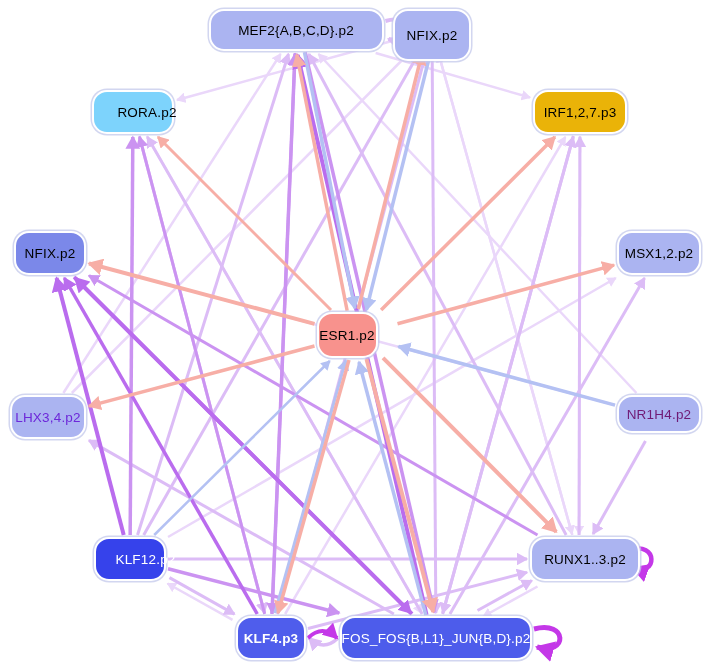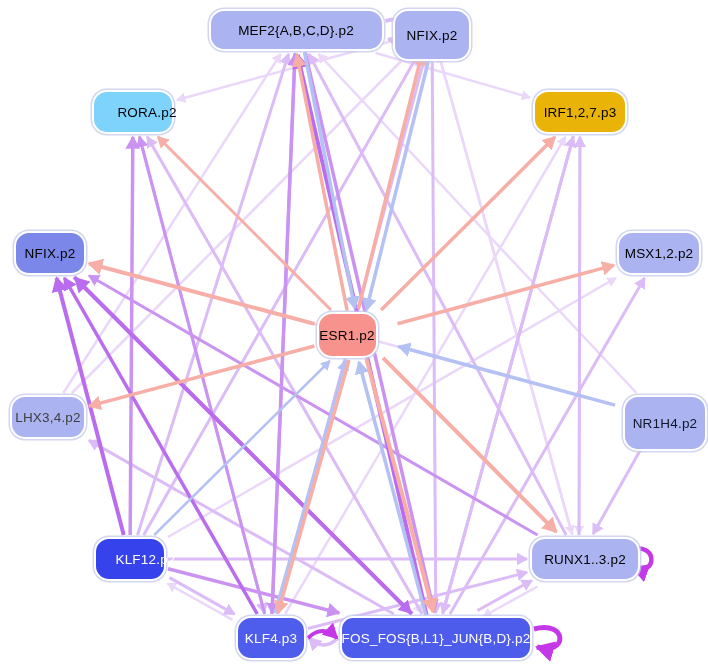--- a/index.html
+++ b/index.html
@@ -134,32 +134,32 @@
       </div>
       <div class="node" style="left: 14px; top: 231px; width: 72px; height: 44px; background: rgb(123, 136, 233); color: rgb(0, 0, 0);">
         <span>NFIX.p2</span>
       </div>
       <div class="node" style="left: 617px; top: 231px; width: 84px; height: 44px; background: rgb(171, 180, 241); color: rgb(0, 0, 0);">
         <span>MSX1,2.p2</span>
       </div>
       <div class="node" style="left: 316.5px; top: 312px; width: 61px; height: 46px; background: rgb(248, 146, 141); color: rgb(0, 0, 0);">
         <span>ESR1.p2</span>
       </div>
-      <div class="node" style="left: 10px; top: 395px; width: 76px; height: 44px; background: rgb(171, 180, 241); color: #404040;">
+      <div class="node" style="left: 10px; top: 395px; width: 76px; height: 44px; background: rgb(171, 180, 241); color: #6d28d9;">
         <span>LHX3,4.p2</span>
       </div>
-      <div class="node" style="left: 617px; top: 395px; width: 84px; height: 56px; background: rgb(171, 180, 241); color: #0f172a; margin-left: 6px;">
+      <div class="node" style="left: 617px; top: 395px; width: 84px; height: 38px; background: rgb(171, 180, 241); color: #701a75;">
         <span>NR1H4.p2</span>
       </div>
       <div class="node" style="left: 94px; top: 537px; width: 72px; height: 44px; background: rgb(54, 66, 235); color: rgb(255, 255, 255); padding-left: 31px;">
         <span>KLF12.p2</span>
       </div>
       <div class="node" style="left: 530px; top: 537px; width: 110px; height: 44px; background: rgb(171, 180, 241); color: rgb(0, 0, 0);">
         <span>RUNX1..3.p2</span>
       </div>
-      <div class="node" style="left: 236px; top: 616px; width: 70px; height: 44px; background: rgb(79, 93, 236); color: rgb(255, 255, 255);">
+      <div class="node" style="left: 236px; top: 616px; width: 70px; height: 44px; background: rgb(79, 93, 236); color: rgb(255, 255, 255); font-weight: bold;">
         <span>KLF4.p3</span>
       </div>
-      <div class="node" style="left: 340px; top: 616px; width: 192px; height: 44px; background: rgb(77, 92, 235); color: rgb(255, 255, 255); border-radius: 13px;">
+      <div class="node" style="left: 340px; top: 616px; width: 192px; height: 44px; background: rgb(77, 92, 235); color: rgb(255, 255, 255);">
         <span>FOS_FOS{B,L1}_JUN{B,D}.p2</span>
       </div>
     </div>
 </div>
 
 </body></html>

